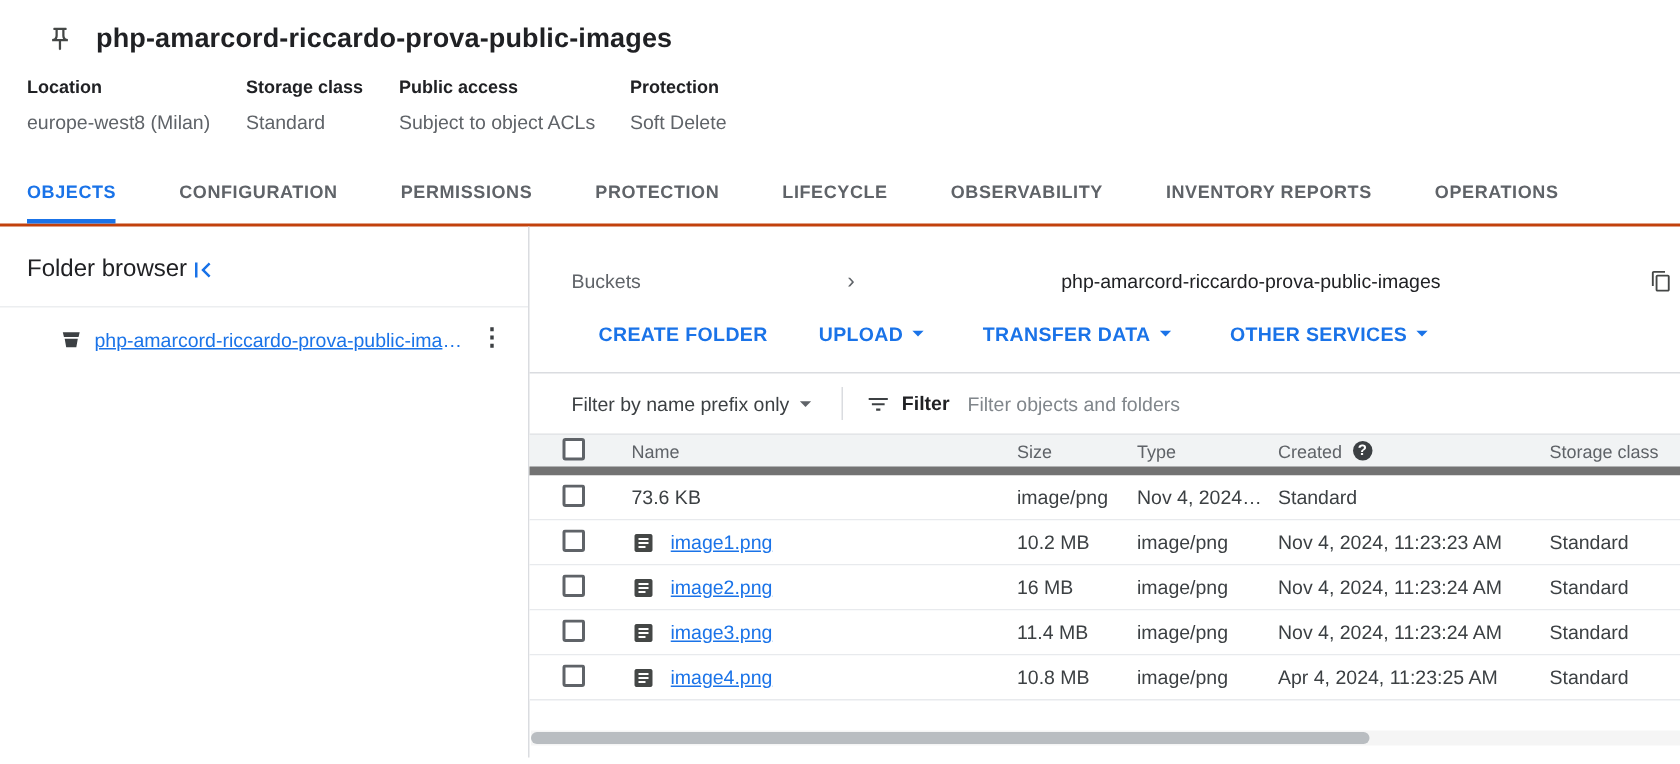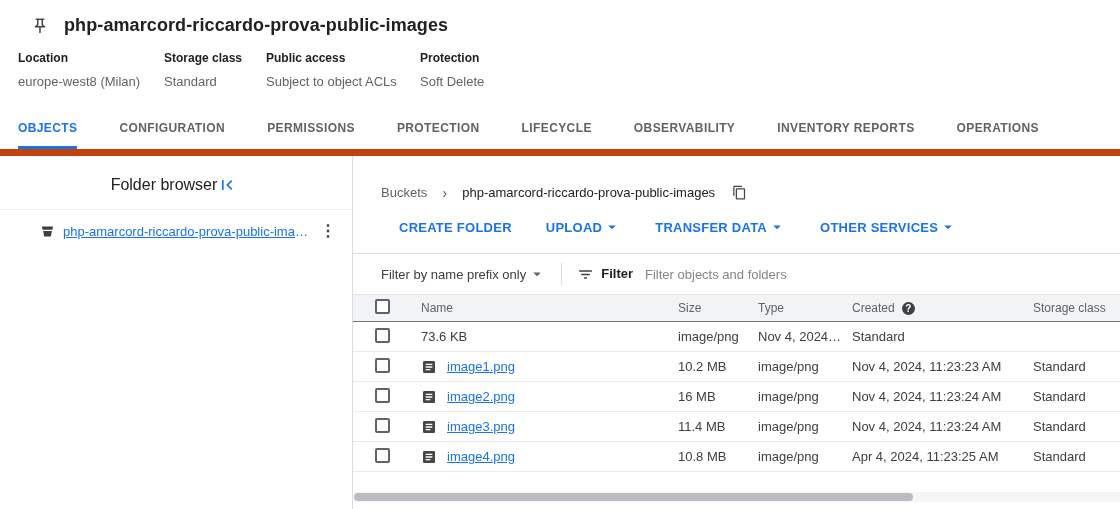--- a/index.html
+++ b/index.html
@@ -12,41 +12,41 @@
   .page-title { font-size:18px; font-weight:700; letter-spacing:.1px; color:#202124; }
 
   .meta-row { display:flex; padding:15px 0 0 18px; }
   .meta-item:nth-child(1){ width:146px; }
   .meta-item:nth-child(2){ width:102px; }
   .meta-item:nth-child(3){ width:154px; }
   .meta-label { font-size:12px; font-weight:600; color:#202124; }
   .meta-value { font-size:13px; color:#5f6368; margin-top:9px; }
 
   
-  .tabs { display:flex; padding-left:18px; margin-top:19px; border-bottom:7px solid #c2410c; }
+  .tabs { display:flex; padding-left:18px; margin-top:19px; border-bottom:2px solid #c2410c; }
   .tab { font-size:12px; font-weight:600; letter-spacing:.4px; color:#5f6368;
          padding:13px 0 11px; margin-right:42px; border-bottom:3px solid transparent; cursor:pointer; white-space:nowrap; }
   .tab-active { color:#1a73e8; border-bottom-color:#1a73e8; }
 
   
   .content { display:flex; height:354px; }
   .sidebar { width:353px; flex-shrink:0; border-right:1px solid #dadce0; }
-  .sidebar-header { display:flex; align-items:center; justify-content:center;
+  .sidebar-header { display:flex; align-items:center; justify-content:flex-start;
                     padding:19px 22px 14px 18px; border-bottom:1px solid #eceef0; }
   .sidebar-title { font-size:16px; font-weight:500; color:#202124; }
   .collapse-btn { width:20px; height:20px; cursor:pointer; display:flex; align-items:center; justify-content:center; }
   .bucket-row { display:flex; align-items:center; gap:8px; margin-top:13px; padding:0 14px 0 40px; }
   .bucket-link { font-size:13px; color:#1a73e8; text-decoration:underline; cursor:pointer;
                  white-space:nowrap; overflow:hidden; text-overflow:ellipsis; }
   .more-icon { margin-left:auto; color:#3c4043; font-size:16px; font-weight:700; line-height:16px; cursor:pointer; padding:0 2px; }
   .more-icon::before{ content:"\22EE"; }
 
   
   .main { flex:1; position:relative; }
-  .breadcrumb { display:flex; align-items:center; gap:15px; padding:28px 4px 0 28px; font-size:13px; }
+  .breadcrumb { display:flex; align-items:center; gap:15px; padding:28px 4px 0 28px; font-size:13px;justify-content:space-between; }
   .crumb-root { color:#5f6368; cursor:pointer; }
   .crumb-sep { color:#5f6368; font-size:15px; line-height:13px; }
   .crumb-sep::before{ content:"\203A"; }
   .crumb-current { color:#202124; font-weight:500; }
   .copy-btn { width:16px; height:16px; cursor:pointer; margin-left:2px; display:flex; align-items:center; }
 
   .actions { display:flex; align-items:center; gap:34px; padding:18px 0 0 46px; }
   .action-btn { display:flex; align-items:center; gap:1px; font-size:13px; font-weight:600;
                 letter-spacing:.25px; color:#1a73e8; cursor:pointer; white-space:nowrap; }
 
@@ -55,21 +55,21 @@
   .filter-row { display:flex; align-items:center; height:40px; padding-left:28px; }
   .prefix-toggle { display:flex; align-items:center; gap:2px; font-size:13px; color:#3c4043; cursor:pointer; }
   .vsep { width:1px; height:22px; background:#dadce0; margin:0 15px; }
   .filter-chip { display:flex; align-items:flex-start; gap:7px; font-size:13px; font-weight:600; color:#202124; }
   .filter-input { border:none; outline:none; font-size:13px; margin-left:12px; flex:1; min-width:0;
                   font-family:"Liberation Sans", sans-serif; color:#202124; background:transparent; }
   .filter-input::placeholder { color:#80868b; }
 
   
   .grid-row { display:grid; grid-template-columns:68px 257px 80px 94px 181px 1fr; align-items:center; }
-  .thead { height:28px; background:#f1f3f4; border-top:1px solid #e3e5e8; border-bottom:1px solid #737373;
+  .thead { height:28px; background:#f1f3f4; border-top:1px solid #e3e5e8; border-bottom:6px solid #737373;
            font-size:12px; font-weight:500; color:#5f6368; }
   .trow { height:30px; border-bottom:1px solid #e8eaed; font-size:13px; color:#3c4043; background:#fff; }
   .cell { padding-right:8px; white-space:nowrap; overflow:hidden; text-overflow:ellipsis; }
   .cell-check { padding-left:22px; }
   .checkbox { display:inline-block; width:15px; height:15px; border:2px solid #5f6368; border-radius:2px; background:#fff; cursor:pointer; }
   .cell-name { display:flex; align-items:center; gap:10px; }
   .obj-link { color:#1a73e8; text-decoration:underline; cursor:pointer; white-space:nowrap;
               overflow:hidden; text-overflow:ellipsis; max-width:214px; }
   .hdr-created { display:flex; align-items:center; gap:7px; }
   .help-icon { width:13px; height:13px; border-radius:50%; background:#3c4043; color:#fff; font-size:10px;

